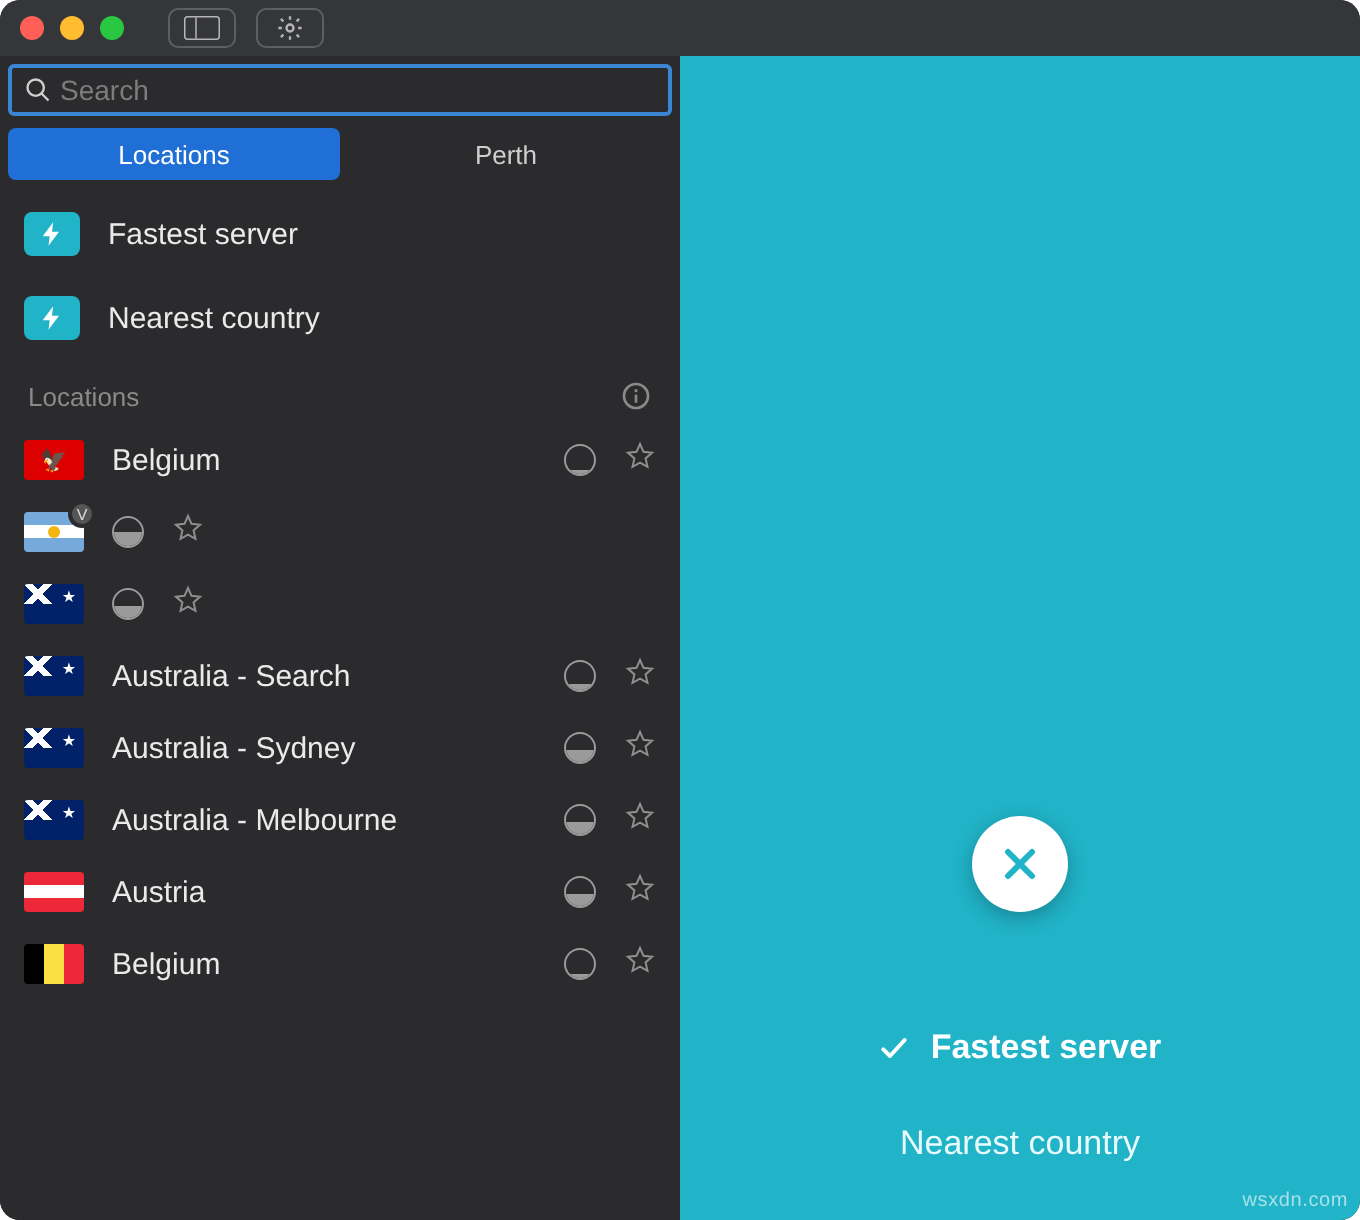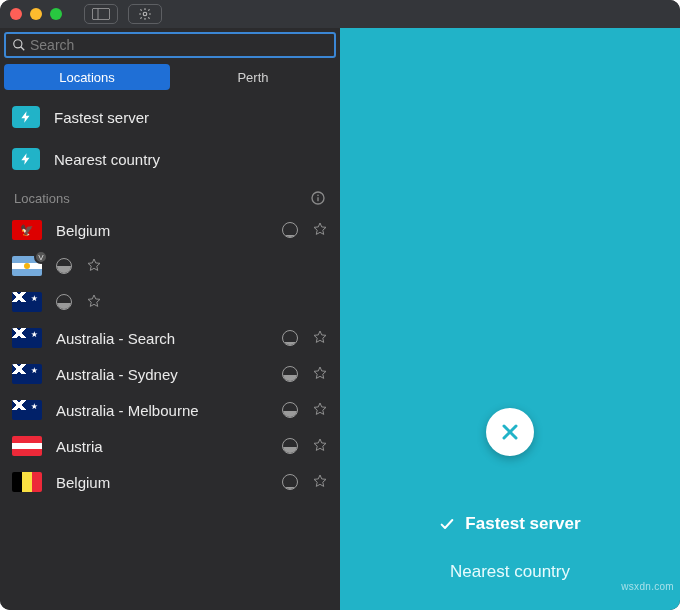--- a/index.html
+++ b/index.html
@@ -41,21 +41,21 @@
     .flag-ar::after { content:""; position:absolute; top:50%; left:50%; width:6px; height:6px; background:#f6b40e; border-radius:50%; transform:translate(-50%,-50%); }
     .flag-au { background:#012169; position:relative; }
     .flag-au::before { content:""; position:absolute; left:0; top:0; width:14px; height:10px; background:linear-gradient(45deg,transparent 40%,#fff 40% 60%,transparent 60%),linear-gradient(-45deg,transparent 40%,#fff 40% 60%,transparent 60%),#012169; }
     .flag-au::after { content:"★"; position:absolute; right:4px; top:2px; color:#fff; font-size:8px; }
     .flag-at { background: linear-gradient(#ed2939 33%, #fff 33% 66%, #ed2939 66%); }
     .flag-be { background: linear-gradient(90deg,#000 33%, #fae042 33% 66%, #ed2939 66%); }
     .right .disc-btn { width: 48px; height: 48px; border-radius: 50%; background: #fff; display: flex; align-items: center; justify-content: center; color: #21b3c8; margin-bottom: 44px; cursor: pointer; box-shadow: 0 3px 10px rgba(0,0,0,0.25); }
     .right .opt { display: flex; align-items: center; gap: 10px; color: #fff; font-size: 17px; font-weight: 600; padding: 14px 0; cursor: pointer; }
     .right .opt.secondary { font-weight: 500; color: #e8fbfd; }
     .check { width: 16px; height: 16px; }
-    .watermark { position: absolute; right: 6px; bottom: 18px; color: rgba(255,255,255,0.6); font-size: 10px; letter-spacing: .3px; }
+    .watermark { position: absolute; right: 6px; bottom: 4px; color: rgba(255,255,255,0.6); font-size: 10px; letter-spacing: .3px; }
     .info-icon svg, .titlebar svg, .disc-btn svg, .check svg { display:block; }
   </style>
 </head>
 <body>
 
 <div class="window">
   <div class="titlebar">
     <div class="tl-circle tl-close"></div>
     <div class="tl-circle tl-min"></div>
     <div class="tl-circle tl-max"></div>

